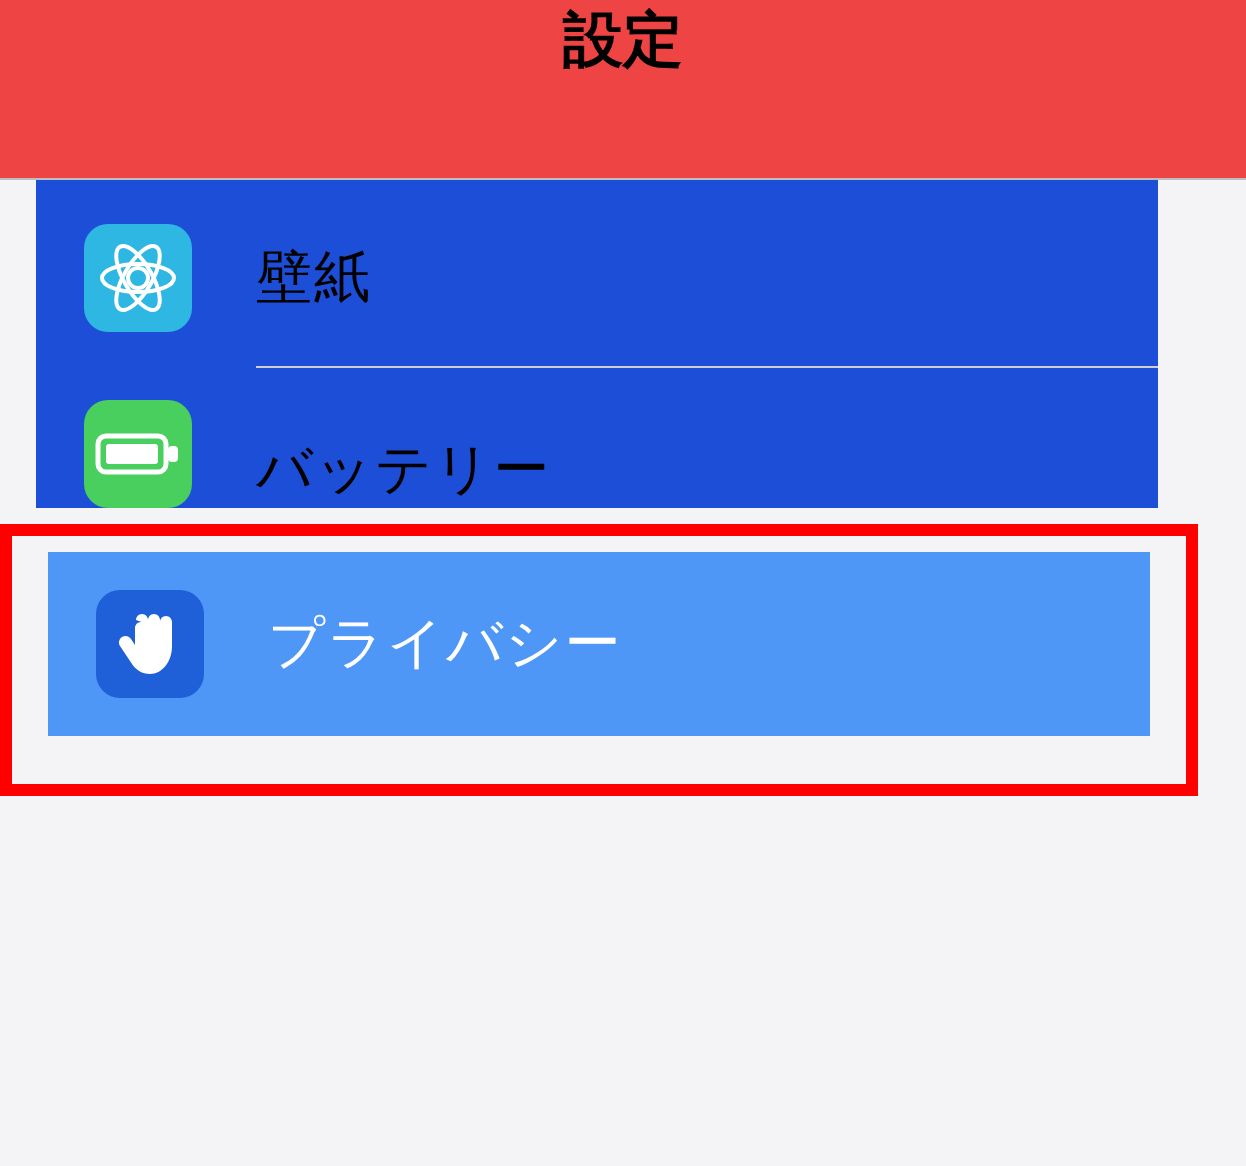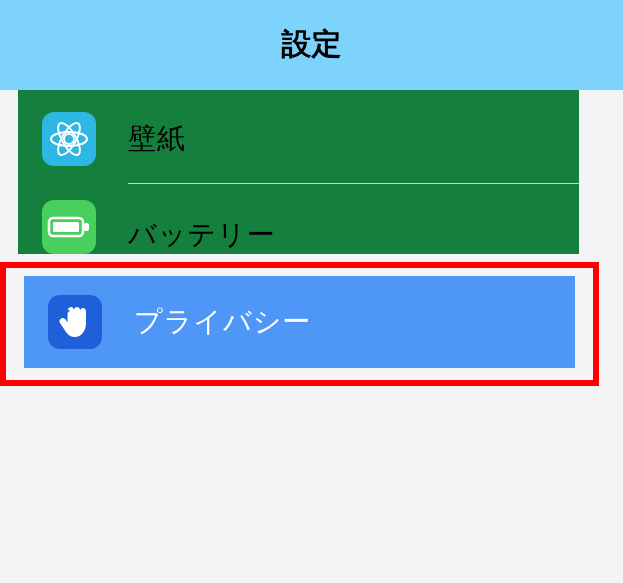--- a/index.html
+++ b/index.html
@@ -5,35 +5,35 @@
   * { margin: 0; padding: 0; box-sizing: border-box; }
   body {
     font-family: -apple-system, "Helvetica Neue", Arial, sans-serif;
     width: 623px;
     height: 583px;
     background: #f4f4f6;
     overflow: hidden;
   }
   .header {
     height: 90px;
-    background: #7dd3fc;
+    background: #ef4444;
     border-bottom: 1px solid #bdbdbf;
     display: flex;
-    align-items: center;
+    align-items: flex-start;
     justify-content: center;
   }
   .header-title {
     font-size: 30px;
     font-weight: 600;
     color: #000;
   }
   .list {
     margin-left: 18px;
     margin-right: 44px;
-    background: #15803d;
+    background: #1d4ed8;
     padding-top: 4px;
   }
   .row {
     display: flex;
     align-items: center;
     height: 90px;
     position: relative;
   }
   .icon-box {
     width: 54px;
@@ -91,21 +91,21 @@
   
   .touchid-bg { background: #fe453b; }
 
   
   .battery-bg { background: #48cf5e; }
 
   
   .highlight-frame {
     border: 6px solid #ff0000;
     margin: 8px 24px 0 0;
-    padding: 8px 0 12px 0;
+    padding: 8px 0 24px 0;
     background: transparent;
   }
   .row-selected {
     background: #4f97f7;
     height: 92px;
     margin-left: 18px;
     margin-right: 18px;
   }
   .row-selected .label {
     color: #fff;

